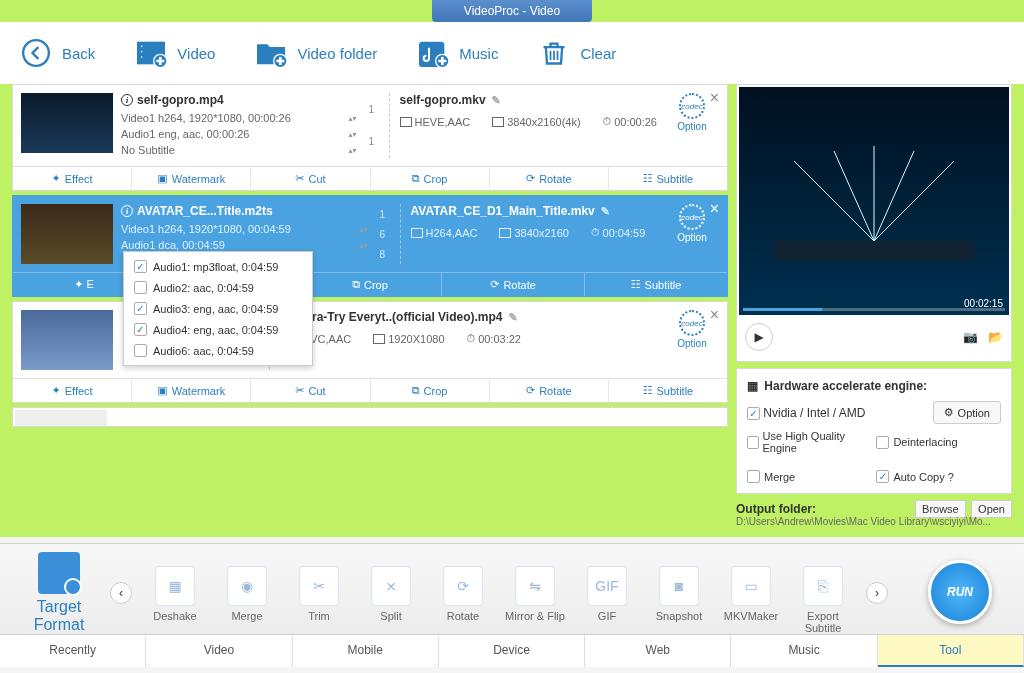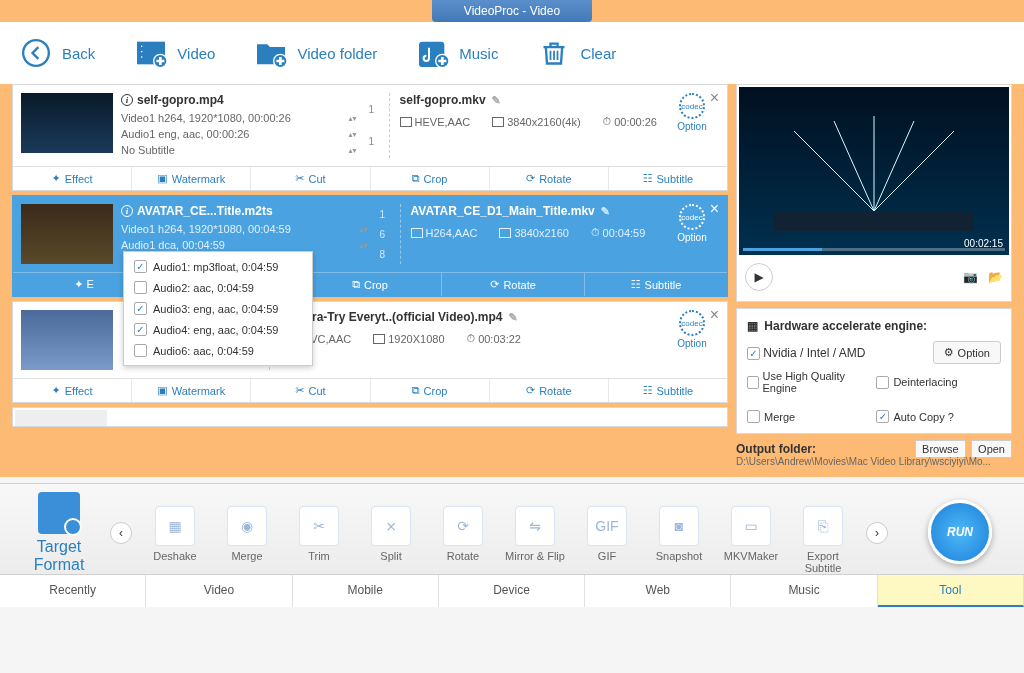--- a/index.html
+++ b/index.html
@@ -1,19 +1,19 @@
 <!DOCTYPE html>
 <html><head>
 <meta charset="utf-8">
 <style>
 * { box-sizing: border-box; margin: 0; padding: 0; font-family: Arial, sans-serif; }
 body { background: #f5f5f5; width: 1024px; height: 673px; overflow: hidden; font-size: 12px; color: #333; }
 
 .titlebar { background: linear-gradient(#5b8fcc, #4178b8); color: #fff; text-align: center; padding: 4px; font-size: 12px; width: 160px; margin: 0 auto; border-radius: 0 0 4px 4px; }
-.top-area { background: #fdba74; padding-bottom: 10px; }
+.top-area { background: #bef264; padding-bottom: 10px; }
 
 .toolbar { display: flex; align-items: center; padding: 15px 20px; gap: 40px; background: #fff; }
 .tb-item { display: flex; align-items: center; gap: 10px; color: #2b7fbf; font-size: 15px; cursor: pointer; }
 .tb-icon { width: 32px; height: 32px; display: flex; align-items: center; justify-content: center; }
 .tb-icon svg { fill: #2b7fbf; stroke: #2b7fbf; }
 
 .main { display: flex; gap: 8px; padding: 0 12px; }
 .left-panel { flex: 1; display: flex; flex-direction: column; gap: 4px; max-height: 418px; overflow: hidden; }
 .right-panel { width: 276px; display: flex; flex-direction: column; }
 
@@ -40,35 +40,35 @@
 .vi-out-title { font-weight: bold; font-size: 12px; margin-bottom: 8px; display:flex; align-items:center; gap:6px; }
 .pencil { color:#aaa; font-size:11px; }
 .selected .pencil { color:#d0e8ff; }
 .vi-out-meta { display: flex; gap: 22px; font-size: 11px; color:#666; align-items:center; }
 .selected .vi-out-meta { color:#e0f0ff; }
 .vi-out-meta span { display:flex; align-items:center; gap:3px; }
 .mini-icon { width:12px; height:10px; border:1px solid currentColor; display:inline-block; }
 
 .codec { width: 54px; text-align: center; color:#2b7fbf; font-size:10px; }
 .selected .codec { color:#fff; }
-.codec .gear { width:26px; height:26px; margin:0 auto 2px; border:2px dotted currentColor; border-radius:50%; display:flex; align-items:center; justify-content:center; font-size:8px; }
+.codec .gear { width:26px; height:26px; margin:0 auto 2px; border:2px dotted currentColor; border-radius:50%; display:flex; align-items:center; justify-content:center; font-size:8px;font-style:italic; }
 
 .vi-actions { display: flex; border-top: 1px solid #e0e0e0; }
 .selected .vi-actions { border-top-color: rgba(255,255,255,0.3); }
 .vi-act { flex:1; text-align:center; padding:5px; font-size:11px; color:#2b7fbf; display:flex; align-items:center; justify-content:center; gap:4px; cursor:pointer; }
 .selected .vi-act { color:#fff; }
 .vi-act:not(:last-child){ border-right:1px solid #e8e8e8; }
 .selected .vi-act:not(:last-child){ border-right-color: rgba(255,255,255,0.3); }
 
 .audio-dropdown { position:absolute; background:#fff; border:1px solid #ccc; box-shadow:0 2px 6px rgba(0,0,0,0.2); z-index:100; left:110px; top:55px; width:190px; padding:4px 0; color:#333; }
 .audio-dropdown .aitem { padding:4px 10px; display:flex; align-items:center; gap:6px; font-size:11px; }
 .chk { width:13px; height:13px; border:1px solid #aaa; border-radius:2px; display:inline-flex; align-items:center; justify-content:center; font-size:10px; color:#2b7fbf; }
 
 .preview { border:1px solid #d8d8d8; background:#fff; padding:2px; }
-.preview-vid { height:168px; background: linear-gradient(#001020, #003050); position:relative; display:flex; align-items:center; justify-content:center; }
+.preview-vid { height:228px; background: linear-gradient(#001020, #003050); position:relative; display:flex; align-items:center; justify-content:center; }
 .preview-vid .timebar { position:absolute; bottom:4px; left:4px; right:4px; height:3px; background:rgba(255,255,255,0.3); }
 .preview-vid .time { position:absolute; bottom:6px; right:6px; color:#fff; font-size:10px; }
 .preview-ctrl { display:flex; justify-content:space-between; align-items:center; padding:8px 6px; }
 .play-btn { width:28px; height:28px; border:1px solid #ccc; border-radius:50%; display:flex; align-items:center; justify-content:center; cursor:pointer; }
 .right-icons { display:flex; gap:10px; color:#666; }
 
 .hw-box { border:1px solid #d8d8d8; background:#fff; margin-top:6px; padding:10px; }
 .hw-title { display:flex; align-items:center; gap:6px; font-weight:bold; font-size:12px; margin-bottom:8px; }
 .hw-row { display:flex; align-items:center; justify-content:space-between; margin-bottom:4px; }
 .opt-btn { border:1px solid #ccc; padding:4px 10px; border-radius:3px; background:#f8f8f8; display:flex; align-items:center; gap:4px; font-size:11px; cursor:pointer; }

